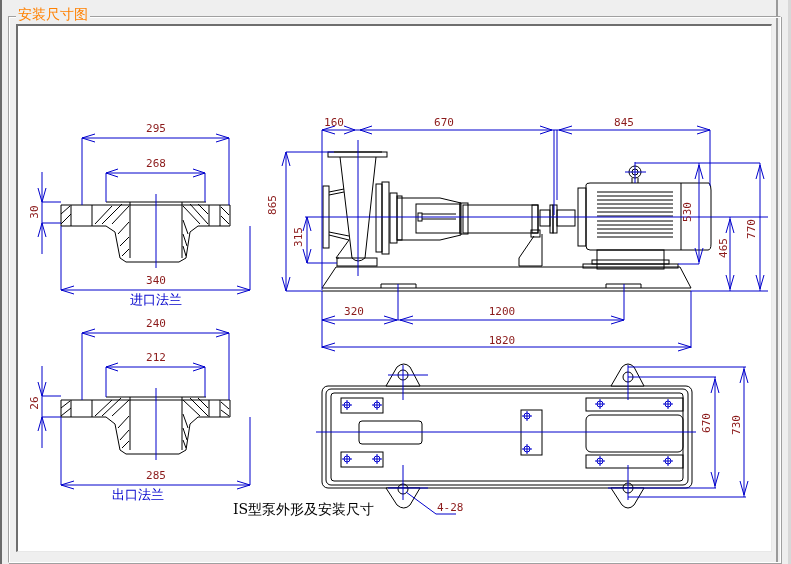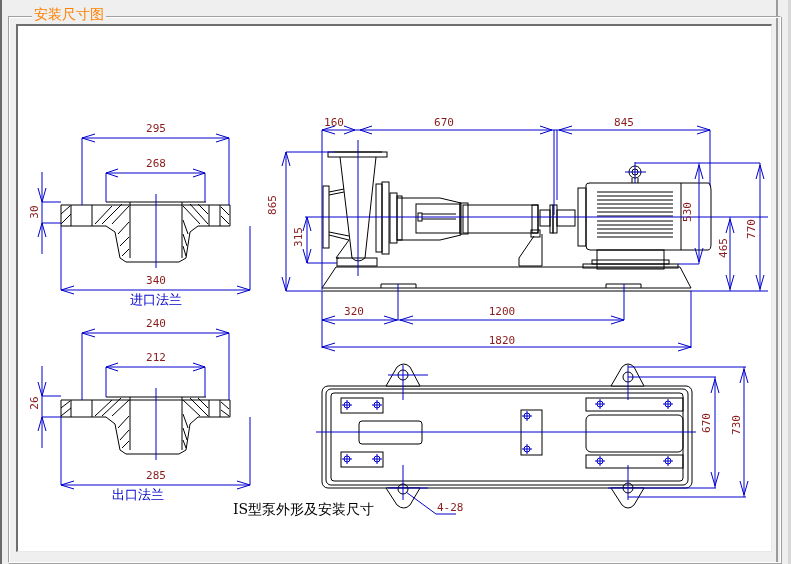--- a/index.html
+++ b/index.html
@@ -12,21 +12,21 @@
     .outer-left { position: absolute; left: 0; top: 0; width: 2px; height: 564px; background: #6b6b6b; }
     .outer-right { position: absolute; left: 776px; top: 0; width: 2px; height: 564px; background: #9a9a9a; }
     .outer-right2 { position: absolute; left: 788px; top: 0; width: 3px; height: 564px; background: #d8d8d8; }
     .groupbox {
       position: absolute; left: 8px; top: 16px; width: 771px; height: 545px;
       border-top: 1px solid #a0a0a0; border-left: 1px solid #a0a0a0;
       border-right: 1px solid #ffffff; border-bottom: 1px solid #ffffff;
       box-shadow: inset 1px 1px 0 #ffffff, 1px 1px 0 #a0a0a0;
     }
     .groupbox-title {
-      position: absolute; left: 32px; top: 6px;
+      position: absolute; left: 16px; top: 6px;
       background: #efefef; padding: 0 2px;
       color: #ff8000; font-size: 14px; line-height: 18px;
       font-family: Liberation Mono, monospace;
     }
     .panel {
       position: absolute; left: 16px; top: 24px; width: 756px; height: 528px;
       background: #ffffff;
       border-top: 2px solid #6e6e6e; border-left: 2px solid #6e6e6e;
       border-right: 1px solid #e8e8e8; border-bottom: 1px solid #e8e8e8;
       box-sizing: border-box;

